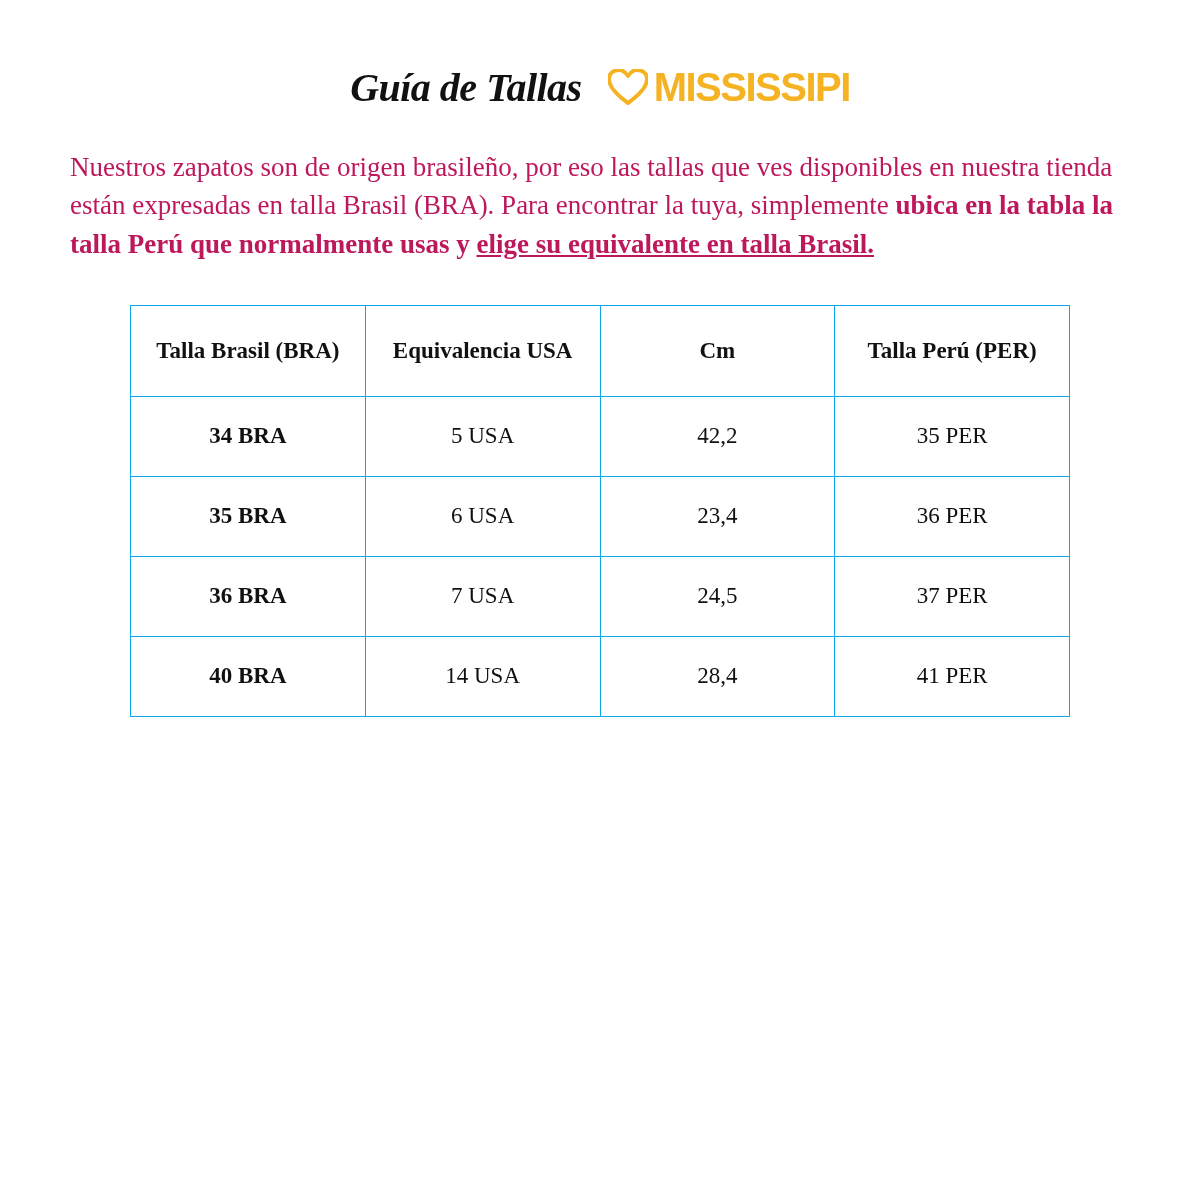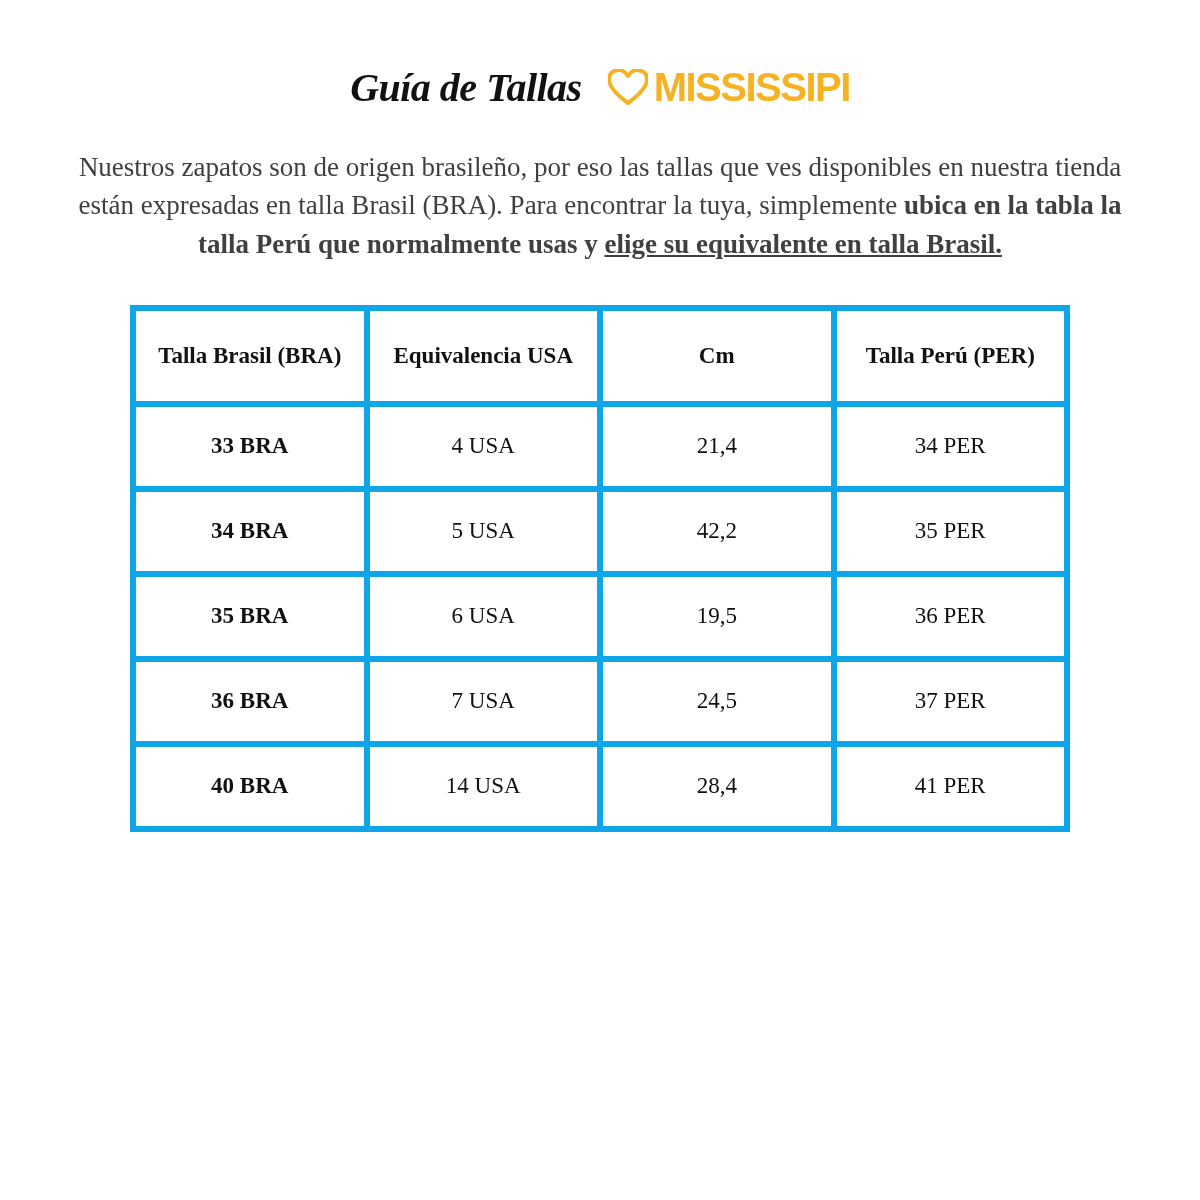--- a/index.html
+++ b/index.html
@@ -57,24 +57,23 @@
     letter-spacing: -1.5px;
     color: #F5B324;
     line-height: 1;
     white-space: nowrap;
   }
 
   
   .intro {
     margin: 26px auto 0 auto;
     width: 1060px;
-    text-align: center;
     font-size: 27px;
     line-height: 1.42;
-    color: #404040;
+    color: #be185d;
   }
   .intro b { font-weight: bold; }
   .intro .u { font-weight: bold; text-decoration: underline; }
 
   
   .example {
     margin: 46px auto 0 auto;
     width: 1110px;
     text-align: center;
     font-size: 28px;
@@ -87,21 +86,21 @@
     margin: 42px auto 0 auto;
     width: 940px;
   }
   table.size-table {
     border-collapse: collapse;
     width: 100%;
     table-layout: fixed;
   }
   table.size-table th,
   table.size-table td {
-    border: 6px solid #0ea5e9;
+    border: 1px solid #0ea5e9;
     text-align: center;
     vertical-align: middle;
     height: 77px;
     font-size: 23px;
     color: #111111;
   }
   table.size-table thead th {
     font-weight: bold;
     font-size: 23px;
     height: 88px;
@@ -140,35 +139,29 @@
       <thead>
         <tr>
           <th>Talla Brasil (BRA)</th>
           <th>Equivalencia USA</th>
           <th>Cm</th>
           <th>Talla Perú (PER)</th>
         </tr>
       </thead>
       <tbody>
         <tr>
-          <td class="bra">33 BRA</td>
-          <td>4 USA</td>
-          <td>21,4</td>
-          <td>34 PER</td>
-        </tr>
-        <tr>
           <td class="bra">34 BRA</td>
           <td>5 USA</td>
           <td>42,2</td>
           <td>35 PER</td>
         </tr>
         <tr>
           <td class="bra">35 BRA</td>
           <td>6 USA</td>
-          <td>19,5</td>
+          <td>23,4</td>
           <td>36 PER</td>
         </tr>
         <tr>
           <td class="bra">36 BRA</td>
           <td>7 USA</td>
           <td>24,5</td>
           <td>37 PER</td>
         </tr>
         <tr>
           <td class="bra">40 BRA</td>

